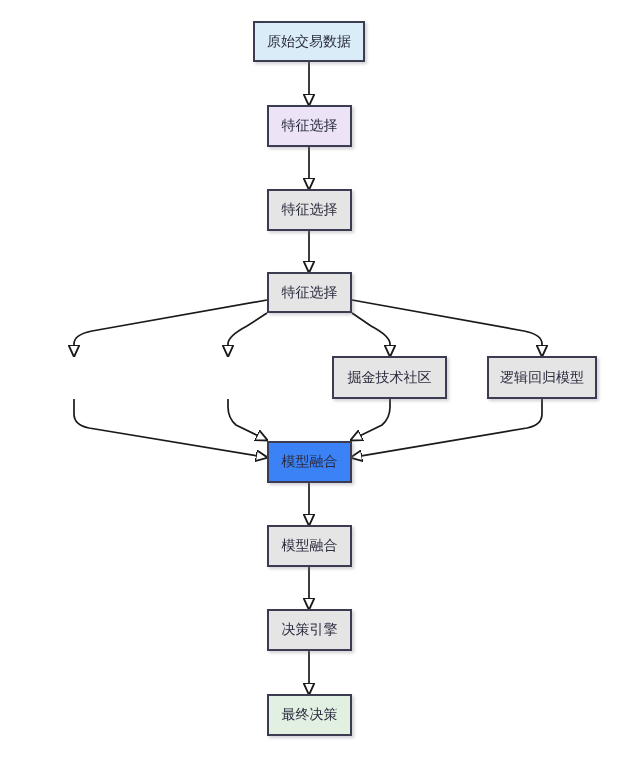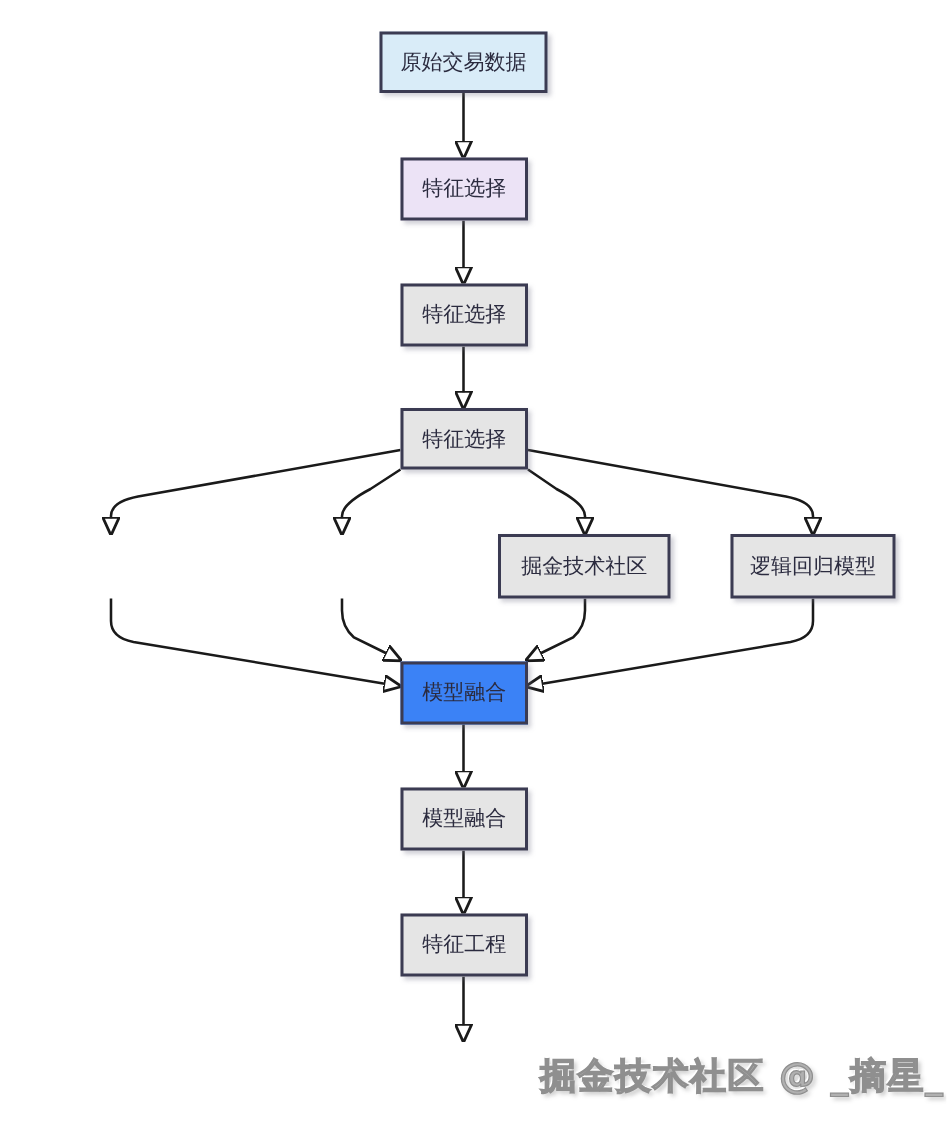--- a/index.html
+++ b/index.html
@@ -133,19 +133,21 @@
 
   <div class="node fill-cream" id="node-model-fusion">
     <span>模型融合</span>
   </div>
 
   <div class="node fill-white" id="node-risk-scoring">
     <span>模型融合</span>
   </div>
 
   <div class="node fill-white" id="node-decision-engine">
-    <span>特征工程</span>
+    <span>决策引擎</span>
   </div>
 
+  <div class="node fill-green" id="node-final-decision">
+    <span>最终决策</span>
+  </div>
 
-  <div class="watermark">掘金技术社区 @ _摘星_</div>
 
 </div>
 
 </body></html>

